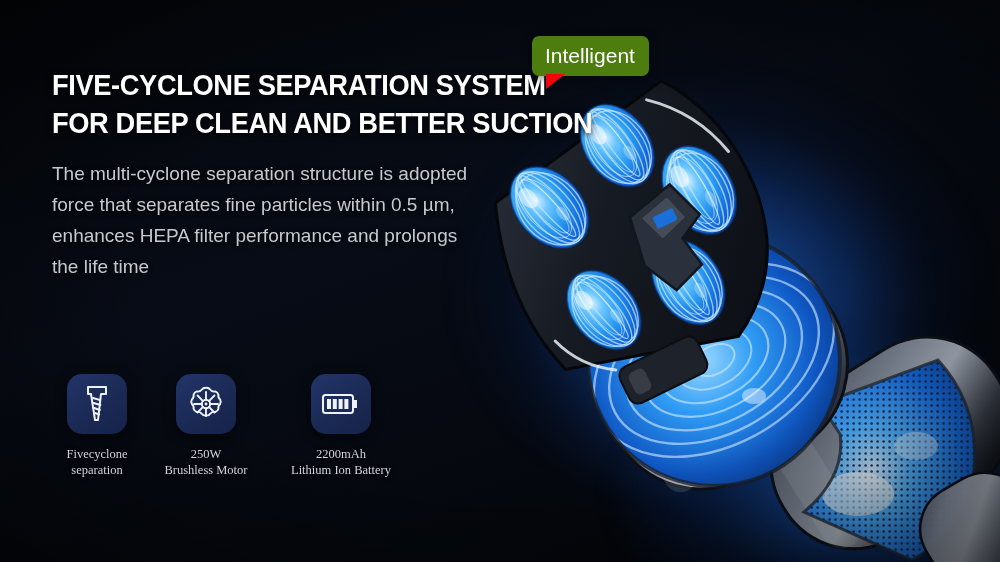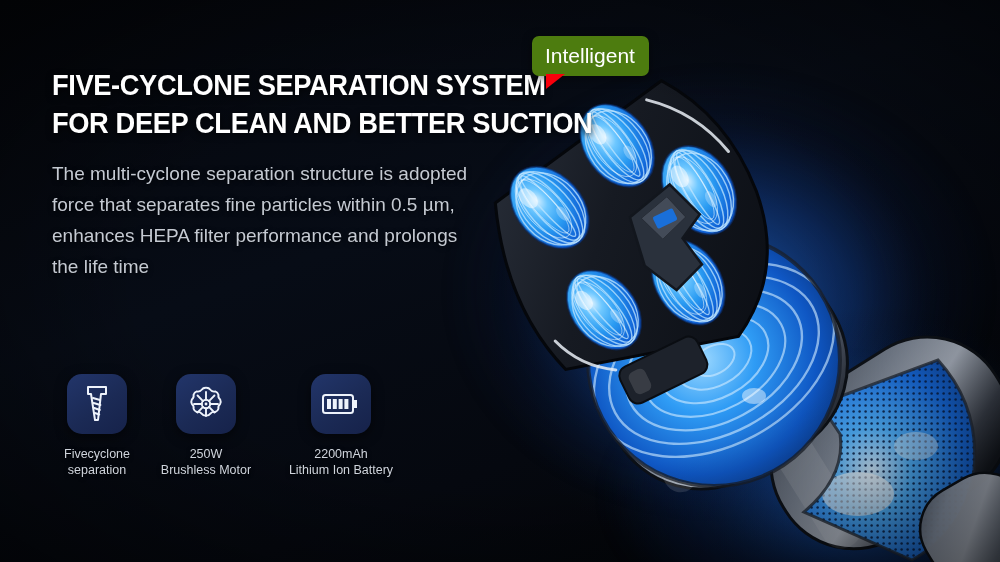--- a/index.html
+++ b/index.html
@@ -132,21 +132,21 @@
 
   .caption {
     margin-top:12px;
     color:#cfd4dc;
     font-size:12.5px;
     line-height:16px;
     text-align:center;
     white-space:nowrap;
     text-shadow:0 1px 4px rgba(0,0,0,0.8);
   }
-  .caption .cline { display:block; }
+  .caption .cline { display:block;font-family:Liberation Serif, serif; }
 </style>
 </head>
 <body>
 
 <div class="banner">
 
   <div class="bg-base"></div>
   <div class="bg-glow-main"></div>
   <div class="bg-glow-lower"></div>
 

